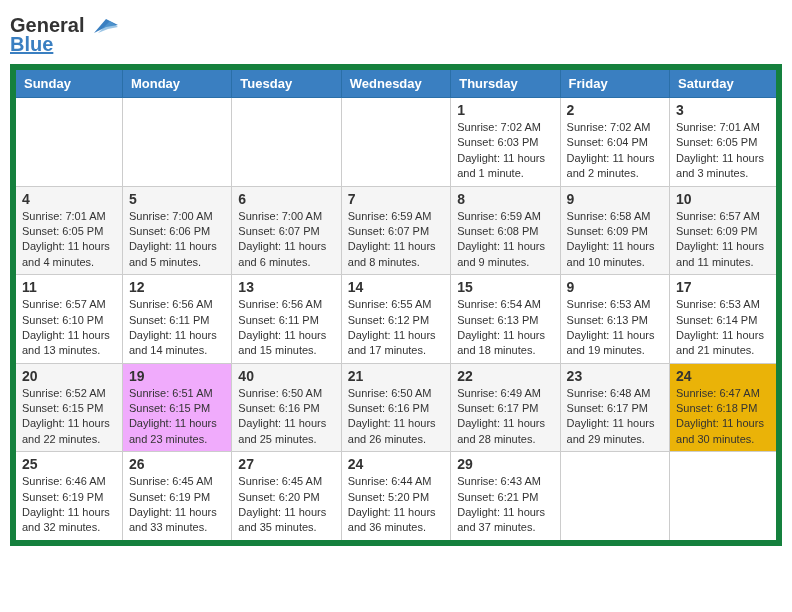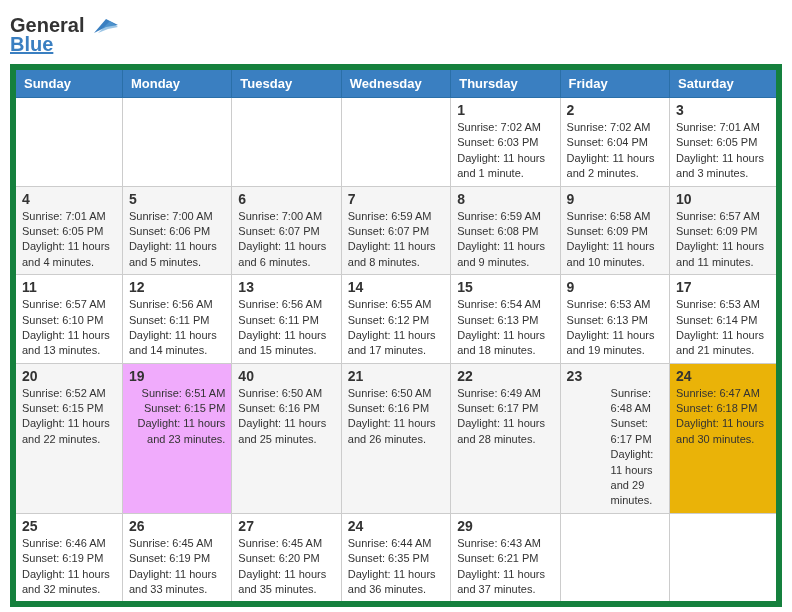--- a/index.html
+++ b/index.html
@@ -226,21 +226,21 @@
       </tr>
       <tr>
         <td style="background-color: rgb(245, 245, 245);">
           <span class="day-number">20</span>
           <div class="day-info" style="white-space: pre-line;">Sunrise: 6:52 AM
 Sunset: 6:15 PM
 Daylight: 11 hours and 22 minutes.</div>
         </td>
         <td style="background-color: #f0abfc;">
           <span class="day-number">19</span>
-          <div class="day-info" style="white-space: pre-line; text-align: right;">Sunrise: 6:51 AM
+          <div class="day-info" style="white-space: pre-line;">Sunrise: 6:51 AM
 Sunset: 6:15 PM
 Daylight: 11 hours and 23 minutes.</div>
         </td>
         <td style="background-color: rgb(245, 245, 245);">
           <span class="day-number">40</span>
           <div class="day-info" style="white-space: pre-line;">Sunrise: 6:50 AM
 Sunset: 6:16 PM
 Daylight: 11 hours and 25 minutes.</div>
         </td>
         <td style="background-color: rgb(245, 245, 245);">
@@ -250,21 +250,21 @@
 Daylight: 11 hours and 26 minutes.</div>
         </td>
         <td style="background-color: rgb(245, 245, 245);">
           <span class="day-number">22</span>
           <div class="day-info" style="white-space: pre-line;">Sunrise: 6:49 AM
 Sunset: 6:17 PM
 Daylight: 11 hours and 28 minutes.</div>
         </td>
         <td style="background-color: rgb(245, 245, 245);">
           <span class="day-number">23</span>
-          <div class="day-info" style="white-space: pre-line; margin-left: 44px;">Sunrise: 6:48 AM
+          <div class="day-info" style="white-space: pre-line;">Sunrise: 6:48 AM
 Sunset: 6:17 PM
 Daylight: 11 hours and 29 minutes.</div>
         </td>
         <td style="background-color: #eab308;">
           <span class="day-number">24</span>
           <div class="day-info" style="white-space: pre-line;">Sunrise: 6:47 AM
 Sunset: 6:18 PM
 Daylight: 11 hours and 30 minutes.</div>
         </td>
       </tr>
@@ -283,21 +283,21 @@
         </td>
         <td>
           <span class="day-number">27</span>
           <div class="day-info" style="white-space: pre-line;">Sunrise: 6:45 AM
 Sunset: 6:20 PM
 Daylight: 11 hours and 35 minutes.</div>
         </td>
         <td>
           <span class="day-number">24</span>
           <div class="day-info" style="white-space: pre-line;">Sunrise: 6:44 AM
-Sunset: 6:35 PM
+Sunset: 5:20 PM
 Daylight: 11 hours and 36 minutes.</div>
         </td>
         <td>
           <span class="day-number">29</span>
           <div class="day-info" style="white-space: pre-line;">Sunrise: 6:43 AM
 Sunset: 6:21 PM
 Daylight: 11 hours and 37 minutes.</div>
         </td>
         <td class="empty-cell"></td>
         <td class="empty-cell"></td>

